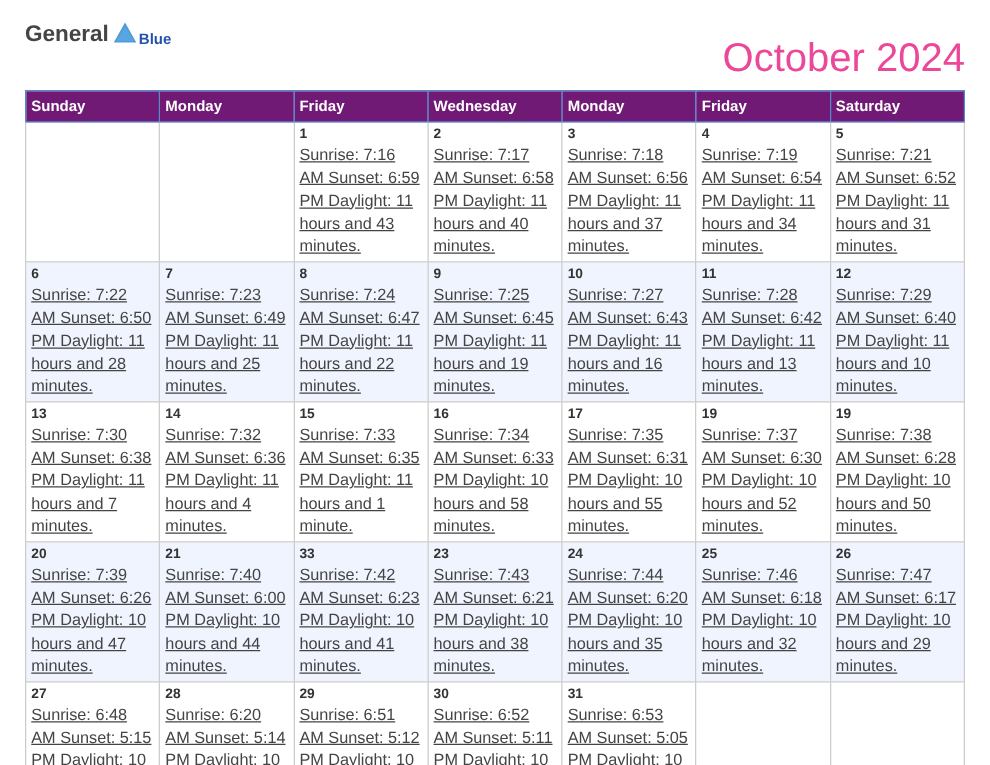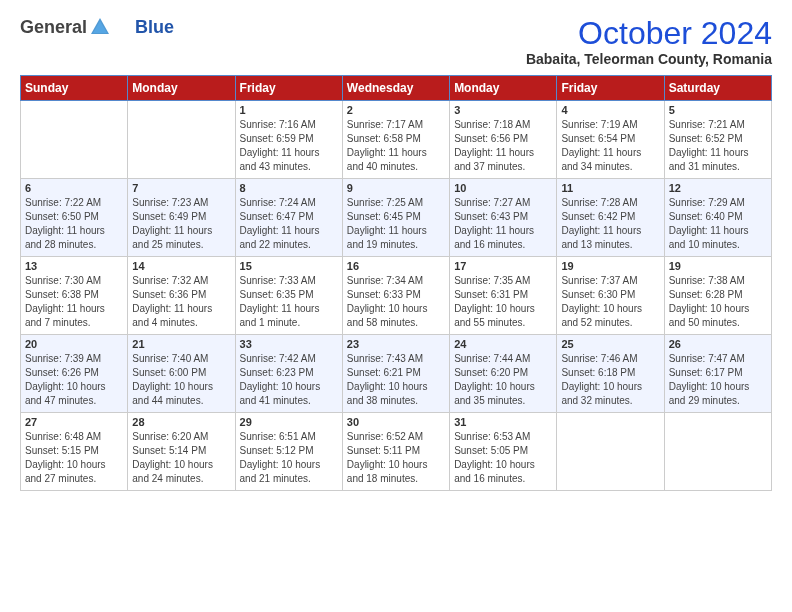--- a/index.html
+++ b/index.html
@@ -26,35 +26,36 @@
       display: flex;
       align-items: flex-end;
       gap: 2px;
     }
     .title-block {
       text-align: right;
     }
     .title-month {
       font-size: 32px;
       font-weight: normal;
-      color: #1d4ed8;
+      color: #ec4899;
       line-height: 1.1;
+      margin-top: 13px;
     }
     .title-location {
       font-size: 14px;
       color: #333;
       font-weight: bold;
     }
     table {
       width: 100%;
       border-collapse: collapse;
       table-layout: fixed;
     }
     th {
-      background-color: #b91c1c;
+      background-color: #701a75;
       color: #fff;
       font-size: 12px;
       font-weight: bold;
       padding: 5px 4px;
       text-align: left;
       border: 1px solid #5588cc;
     }
     td {
       vertical-align: top;
       border: 1px solid #ccc;
@@ -68,48 +69,48 @@
       background: #f0f4ff;
     }
     .day-num {
       font-size: 11px;
       font-weight: bold;
       color: #333;
       display: block;
       margin-bottom: 2px;
     }
     .day-info {
-      font-size: 10px;
+      font-size: 13px;
       color: #444;
       line-height: 1.4;
+      text-decoration: underline;
     }
     .empty-cell {
       background: #fff !important;
     }
   </style>
 </head>
 <body>
 
 <div class="page">
   <div class="header">
     <div class="logo">
       <div style="display:flex;flex-direction:row;align-items:flex-end;">
         <div style="display:flex;align-items:center;gap:2px;">
           <span style="font-size:18px;font-weight:bold;color:#444;">General</span>
           <svg width="22" height="22" viewBox="0 0 22 22">
             <polygon points="11,2 20,18 2,18" fill="#3388cc" opacity="0.85"></polygon>
             <polygon points="11,5 18,17 4,17" fill="#5aafee" opacity="0.6"></polygon>
           </svg>
         </div>
-        <span style="font-size:18px;font-weight:bold;color:#2255aa;margin-top:-4px;margin-left:24px;">Blue</span>
+        <span style="font-size:12px;font-weight:bold;color:#2255aa;margin-top:-4px;">Blue</span>
       </div>
     </div>
     <div class="title-block">
       <div class="title-month">October 2024</div>
-      <div class="title-location">Babaita, Teleorman County, Romania</div>
     </div>
   </div>
 
   <table>
     <thead>
       <tr>
         <th>Sunday</th>
         <th>Monday</th>
         <th>Friday</th>
         <th>Wednesday</th>

